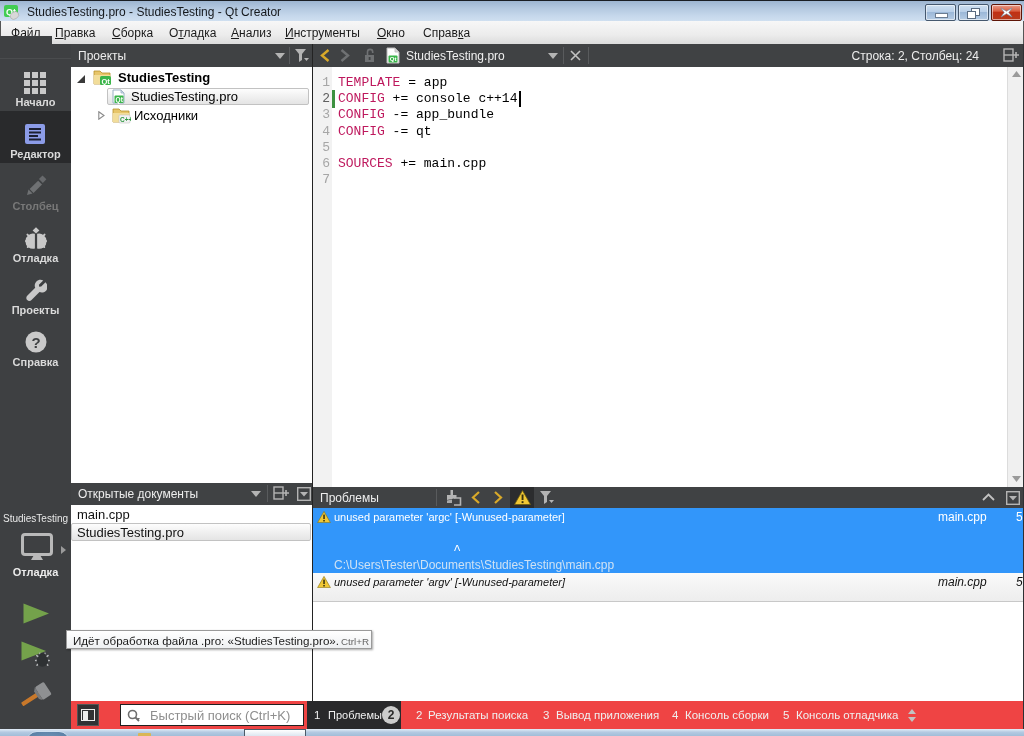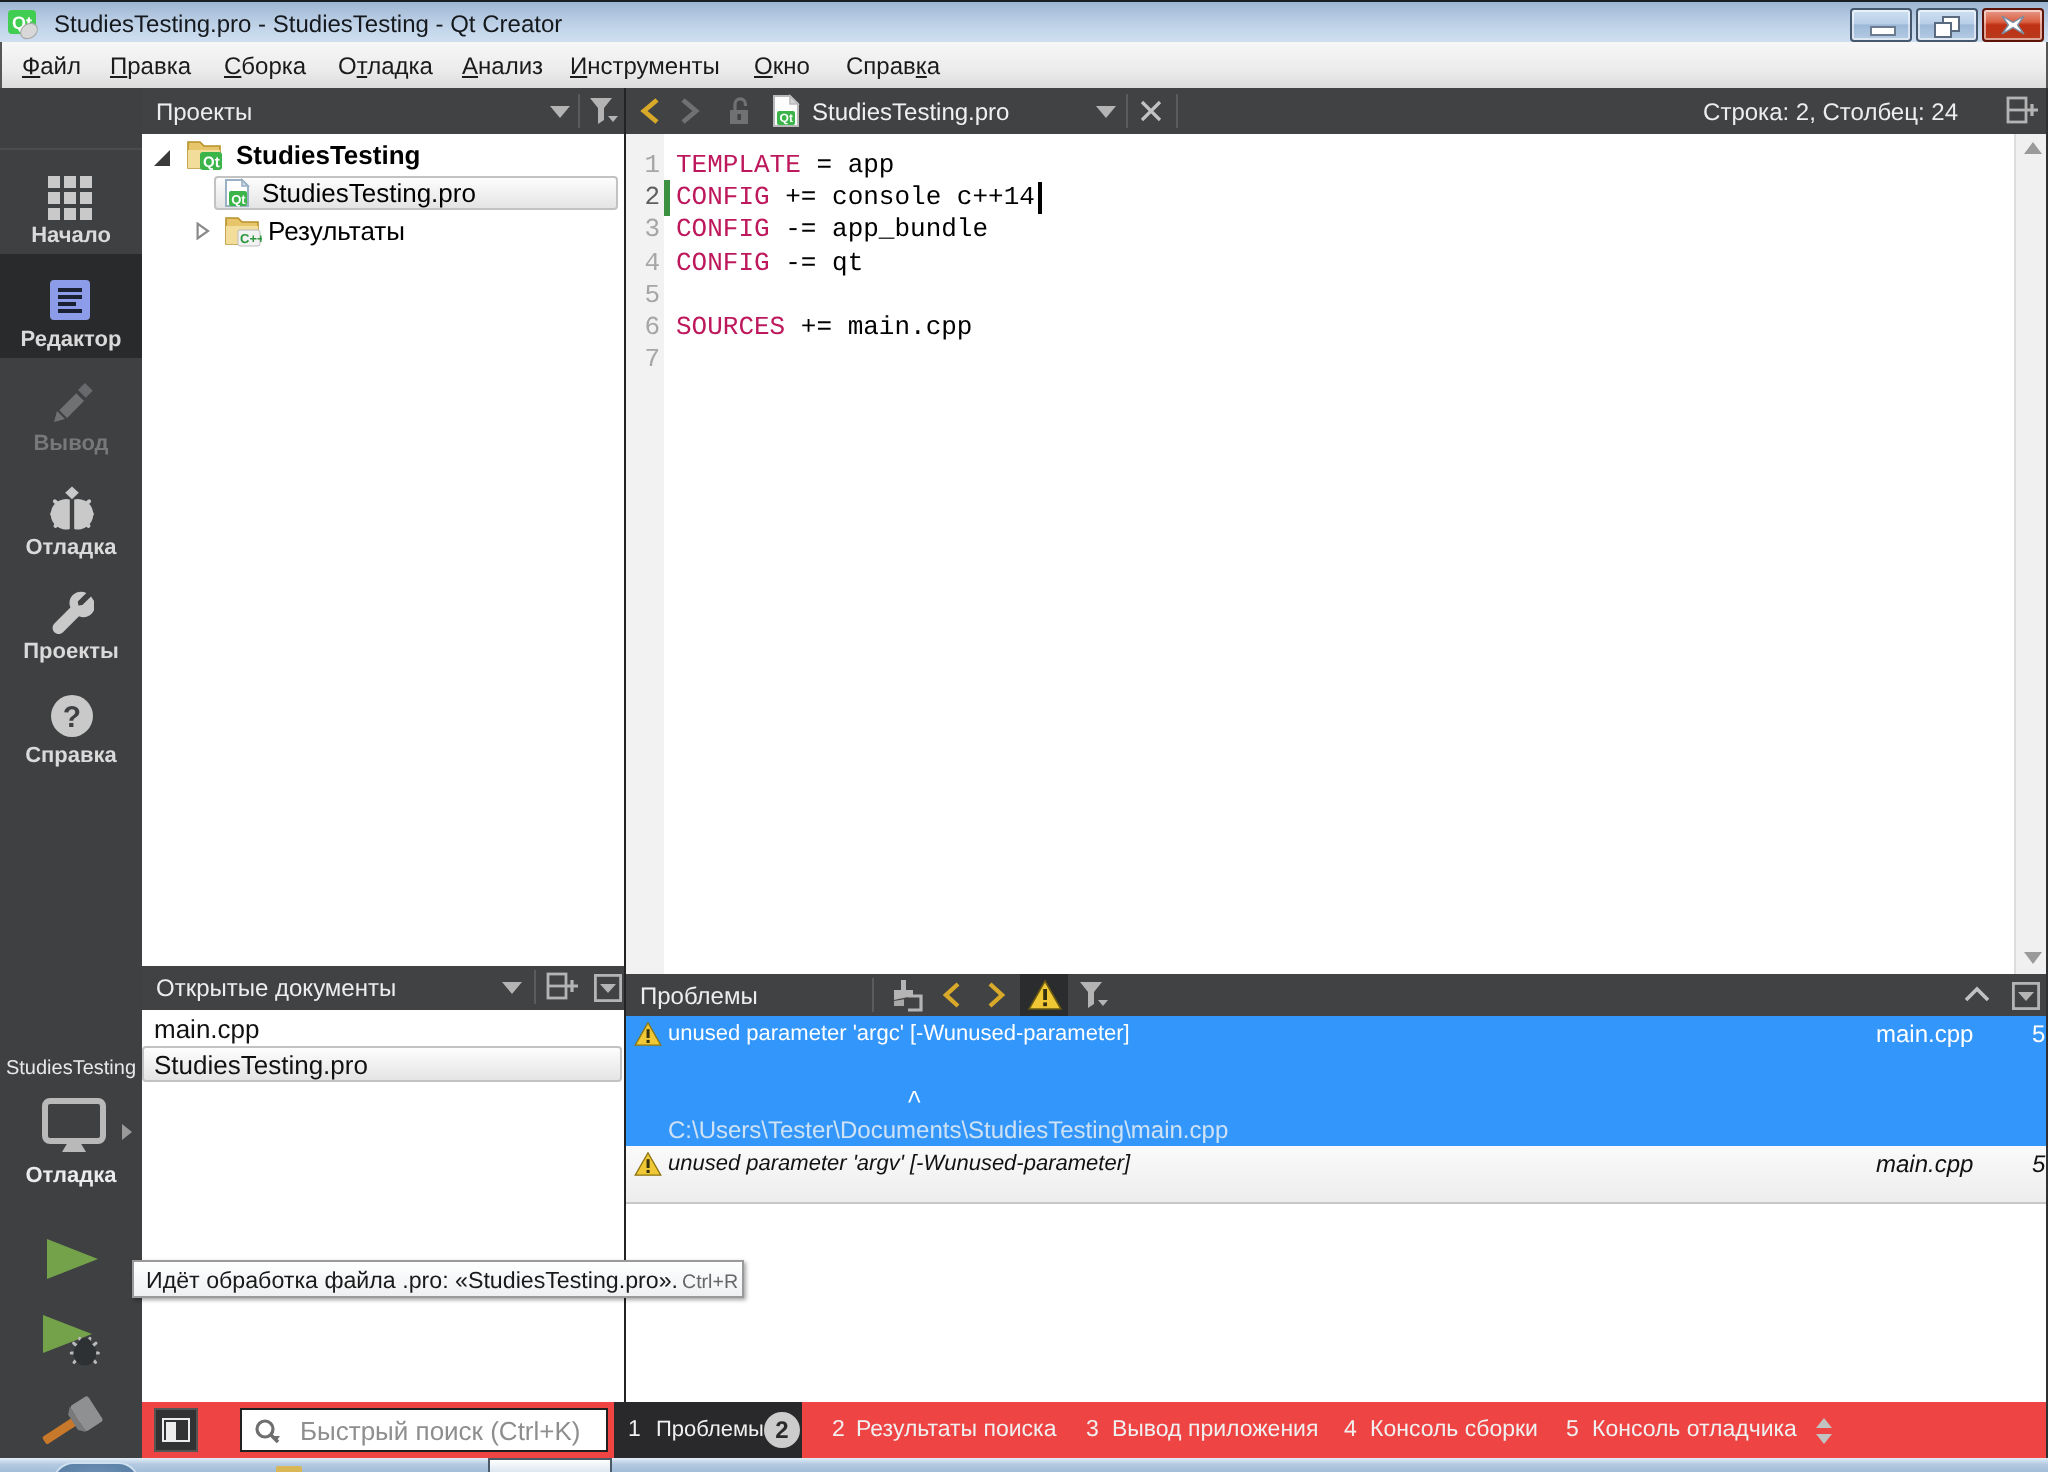--- a/index.html
+++ b/index.html
@@ -14,21 +14,21 @@
   #btn-min{left:925px;width:29px;background:linear-gradient(180deg,#cfe0f2 0%,#b9cfe8 45%,#9cb8d8 50%,#b6cce4 100%);}
   #btn-max{left:958px;width:29px;background:linear-gradient(180deg,#cfe0f2 0%,#b9cfe8 45%,#9cb8d8 50%,#b6cce4 100%);}
   #btn-close{left:991px;width:29px;border-color:#5e1507;background:linear-gradient(180deg,#e89b8a 0%,#d95f41 40%,#c03014 50%,#b73b1d 100%);}
   
   #menubar{left:0;top:21px;width:1024px;height:23px;
     background:linear-gradient(180deg,#f7f7f7 0%,#ececec 60%,#dcdcdc 100%);
     border-left:1px solid #555;border-right:1px solid #555;box-sizing:border-box;text-decoration:underline;}
   .menuitem{position:absolute;top:5px;font-size:12px;color:#1a1a1a;}
   .menuitem u{text-decoration:underline;}
   
-  #modebar{left:0;top:52px;width:52px;height:685px;background:#3e4042;padding-left:20px;}
+  #modebar{left:0;top:36px;width:52px;height:685px;background:#3e4042;}
   .modeitem{position:absolute;left:0;width:71px;height:52px;text-align:center;}
   .modeitem .lbl{position:absolute;top:37px;width:71px;text-align:center;
      font-size:11px;font-weight:bold;color:#dadada;}
   .modeitem.sel{background:#292a2c;}
   .modeitem.dis .lbl{color:#787878;}
   
   .phead{background:#404244;color:#ededed;font-size:12px;}
   #navhead{left:71px;top:44px;width:241px;height:23px;}
   #navhead span{position:absolute;left:7px;top:5px;}
   #tree{left:71px;top:67px;width:241px;height:416px;background:#fff;}
@@ -129,21 +129,21 @@
   </div>
 
   <div class="modeitem dis" style="top:127px">
     <svg class="abs" style="left:25px;top:12px" width="22" height="22" viewBox="0 0 22 22">
       <g fill="#6f7173">
         <path d="M2 20 L3.5 14.5 L7.5 18.5 Z"></path>
         <rect x="5" y="9" width="12" height="5.5" transform="rotate(-45 11 12)"></rect>
         <rect x="15.2" y="1.4" width="5" height="5.5" transform="rotate(-45 17.7 4.2)" opacity="0.85"></rect>
       </g>
     </svg>
-    <div class="lbl">Вывод</div>
+    <div class="lbl">Столбец</div>
   </div>
 
   <div class="modeitem" style="top:179px">
     <svg class="abs" style="left:25px;top:12px" width="22" height="22" viewBox="0 0 22 22">
       <path d="M11 0.2 L14.4 3.4 L11 6.6 L7.6 3.4 Z" fill="#c9c9c9"></path>
       <g fill="none" stroke="#c9c9c9" stroke-width="1.9" stroke-linecap="round">
         <path d="M4 9 L2.4 7.6"></path>
           <path d="M18 9 L19.6 7.6"></path>
         <path d="M3 14 L1 14"></path>
           <path d="M19 14 L21 14"></path>
@@ -255,21 +255,21 @@
   <div class="abs" style="left:60px;top:22px;font-size:13px;color:#000;">StudiesTesting.pro</div>
   <svg class="abs" style="left:27px;top:44px" width="7" height="9" viewBox="0 0 7 9">
       <path d="M0.8 0.8 L6 4.5 L0.8 8.2 Z" fill="none" stroke="#8a8a8a" stroke-width="1.1"></path>
     </svg>
   <svg class="abs" style="left:41px;top:40px" width="19" height="17" viewBox="0 0 19 17">
     <path d="M1 2 L7 2 L9 4 L17 4 L17 15 L1 15 Z" fill="#e7c56a" stroke="#b89028" stroke-width="0.8"></path>
     <path d="M1 6 L17 6 L17 15 L1 15 Z" fill="#f2dd9a"></path>
     <rect x="7" y="8" width="11" height="8" rx="1" fill="#f2f2f2" stroke="#bbb" stroke-width="0.5"></rect>
     <text x="8" y="14.5" font-family="Liberation Sans" font-size="6.5" font-weight="bold" fill="#2d9740">C++</text>
   </svg>
-  <div class="abs" style="left:63px;top:41px;font-size:13px;color:#000;">Результаты</div>
+  <div class="abs" style="left:63px;top:41px;font-size:13px;color:#000;">Исходники</div>
 </div>
 <div class="abs phead" id="odhead">
   <span>Открытые документы</span>
   <svg class="abs" style="left:180px;top:8px" width="10" height="6" viewBox="0 0 10 6">
       <path d="M0 0 L10 0 L5 6 Z" fill="#b4b4b4"></path>
     </svg>
   <div class="abs" style="left:196px;top:2px;width:1px;height:17px;background:#595b5d;"></div>
   <svg class="abs" style="left:202px;top:3px" width="16" height="15" viewBox="0 0 16 15">
     <g fill="none" stroke="#b4b4b4" stroke-width="1.4">
       <rect x="1" y="1" width="9" height="12"></rect>

